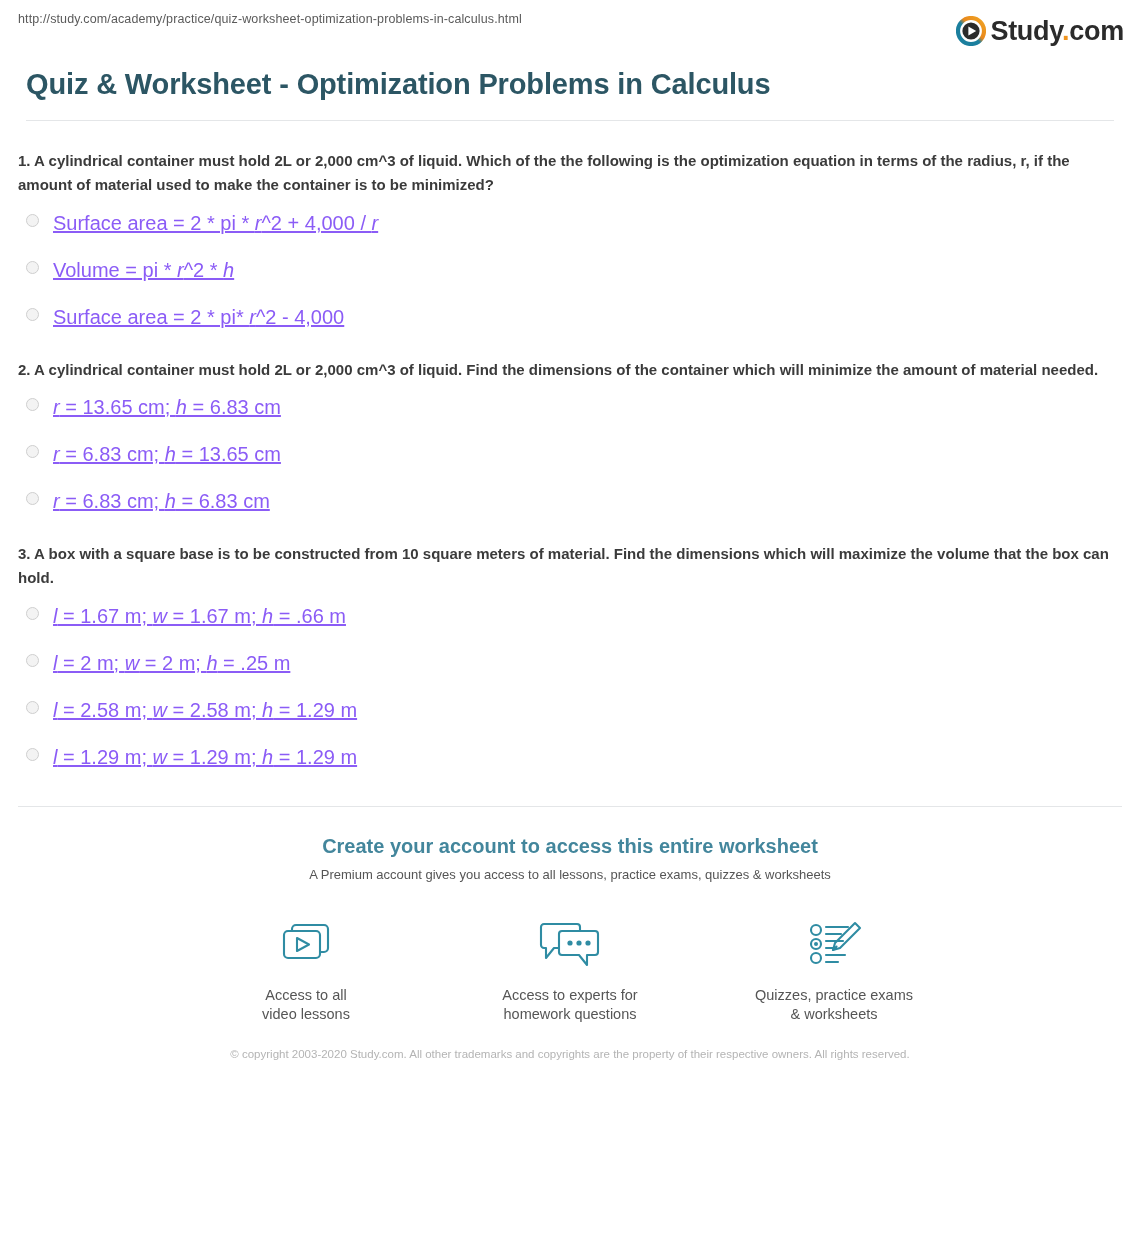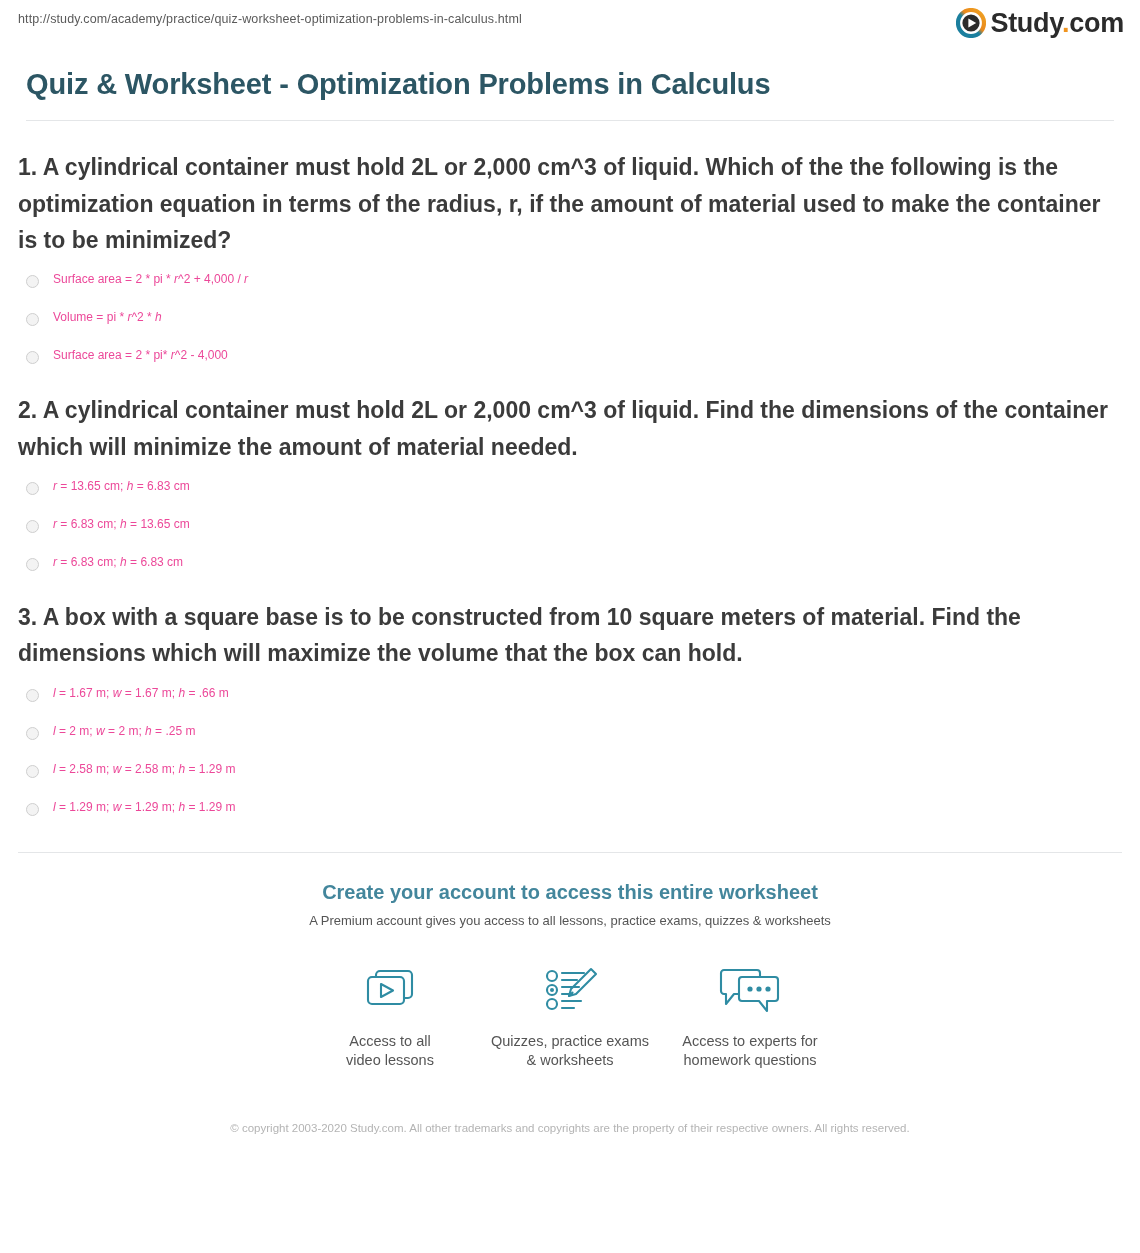--- a/index.html
+++ b/index.html
@@ -34,21 +34,21 @@
     left: 18px;
     top: 12px;
     font-size: 12.5px;
     color: #5a5a5a;
     letter-spacing: 0.01em;
     white-space: nowrap;
   }
   .brand {
     position: absolute;
     right: 16px;
-    top: 8px;
+    top: 16px;
     display: flex;
     align-items: center;
     gap: 4px;
   }
   .brand-mark {
     width: 30px;
     height: 30px;
     display: block;
   }
   .brand-text {
@@ -76,21 +76,21 @@
   .rule {
     height: 1px;
     background: #e4e6e8;
     margin: 18px 0 0 0;
   }
 
   
   .content { padding: 0 18px; }
   .question-block { margin-top: 28px; }
   .question-text {
-    font-size: 23px;
+    font-size: 15px;
     font-weight: bold;
     color: #3b3b3b;
     line-height: 1.58;
     margin: 0 0 4px 0;
   }
   .options { margin: 14px 0 0 0; padding: 0; list-style: none; }
   .option-row {
     display: flex;
     align-items: flex-start;
     margin: 0 0 22px 0;
@@ -101,23 +101,24 @@
     flex: 0 0 auto;
     width: 13px;
     height: 13px;
     margin: 3px 14px 0 0;
     border-radius: 50%;
     border: 1px solid #cfcfcf;
     background: #f3f3f3;
     box-sizing: border-box;
   }
   .option-label {
-    font-size: 12px;
-    color: #ec4899;
+    font-size: 20px;
+    color: #8b5cf6;
     line-height: 1.25;
+    text-decoration: underline;
   }
   .option-label i { font-style: italic; }
 
   
   .cta-rule {
     height: 1px;
     background: #e4e6e8;
     margin: 36px 18px 0 18px;
   }
   .cta {
@@ -133,20 +134,21 @@
   }
   .cta-sub {
     font-size: 13px;
     color: #555555;
     margin: 8px 0 12px 0;
   }
   .features {
     display: flex;
     justify-content: center;
     align-items: flex-start;
+    gap: 84px;
     margin-top: 34px;
   }
   .feature {
     width: 180px;
     text-align: center;
   }
   .feature-icon {
     height: 58px;
     display: flex;
     align-items: center;
@@ -159,21 +161,21 @@
     line-height: 1.35;
     white-space: pre-line;
   }
 
   
   .copyright {
     text-align: center;
     font-size: 11.5px;
     color: #b4b4b4;
     line-height: 1.6;
-    margin: 48px auto 0 auto;
+    margin: 20px auto 0 auto;
     max-width: 700px;
   }
 </style>
 </head>
 <body>
 
 <div class="page">
 
   <div class="topbar">
     <div class="page-url">http://study.com/academy/practice/quiz-worksheet-optimization-problems-in-calculus.html</div>
@@ -274,20 +276,34 @@
       <div class="feature">
         <div class="feature-icon">
           <svg width="62" height="52" viewBox="0 0 62 52" fill="none" stroke="#2f8ca3" stroke-width="2.1" aria-hidden="true">
             <rect x="17" y="6" width="36" height="27" rx="4"></rect>
             <rect x="9" y="12" width="36" height="27" rx="4" fill="#ffffff"></rect>
             <polygon points="22,19 34,25.5 22,32" fill="none" stroke="#2f8ca3" stroke-width="2.1" stroke-linejoin="round"></polygon>
           </svg>
         </div>
         <div class="feature-label">Access to all
 video lessons</div>
+      </div>
+
+      <div class="feature">
+        <div class="feature-icon">
+          <svg width="66" height="52" viewBox="0 0 66 52" fill="none" stroke="#2f8ca3" stroke-width="2.1" stroke-linejoin="round" aria-hidden="true">
+            <path d="M7 5 H40 A3 3 0 0 1 43 8 V26 A3 3 0 0 1 40 29 H17 L9 39 V29 H7 A3 3 0 0 1 4 26 V8 A3 3 0 0 1 7 5 Z" fill="#ffffff"></path>
+            <path d="M25 12 H58 A3 3 0 0 1 61 15 V33 A3 3 0 0 1 58 36 H50 V46 L42 36 H25 A3 3 0 0 1 22 33 V15 A3 3 0 0 1 25 12 Z" fill="#ffffff"></path>
+            <circle cx="33" cy="24" r="2.6" fill="#2f8ca3" stroke="none"></circle>
+            <circle cx="42" cy="24" r="2.6" fill="#2f8ca3" stroke="none"></circle>
+            <circle cx="51" cy="24" r="2.6" fill="#2f8ca3" stroke="none"></circle>
+          </svg>
+        </div>
+        <div class="feature-label">Access to experts for
+homework questions</div>
       </div>
 
       <div class="feature">
         <div class="feature-icon">
           <svg width="62" height="52" viewBox="0 0 62 52" fill="none" stroke="#2f8ca3" stroke-width="2.1" stroke-linecap="round" aria-hidden="true">
             <circle cx="13" cy="11" r="5"></circle>
             <circle cx="13" cy="25" r="5"></circle>
             <circle cx="13" cy="39" r="5"></circle>
             <circle cx="13" cy="25" r="2" fill="#2f8ca3" stroke="none"></circle>
             <line x1="23" y1="8" x2="45" y2="8"></line>
@@ -297,32 +313,18 @@
             <line x1="23" y1="36" x2="42" y2="36"></line>
             <line x1="23" y1="43" x2="35" y2="43"></line>
             <path d="M52 4 L57 9 L37 29 L30 31 L32 24 Z" stroke-linejoin="round"></path>
             <line x1="30" y1="31" x2="33.5" y2="27.5"></line>
           </svg>
         </div>
         <div class="feature-label">Quizzes, practice exams
 &amp; worksheets</div>
       </div>
 
-      <div class="feature">
-        <div class="feature-icon">
-          <svg width="66" height="52" viewBox="0 0 66 52" fill="none" stroke="#2f8ca3" stroke-width="2.1" stroke-linejoin="round" aria-hidden="true">
-            <path d="M7 5 H40 A3 3 0 0 1 43 8 V26 A3 3 0 0 1 40 29 H17 L9 39 V29 H7 A3 3 0 0 1 4 26 V8 A3 3 0 0 1 7 5 Z" fill="#ffffff"></path>
-            <path d="M25 12 H58 A3 3 0 0 1 61 15 V33 A3 3 0 0 1 58 36 H50 V46 L42 36 H25 A3 3 0 0 1 22 33 V15 A3 3 0 0 1 25 12 Z" fill="#ffffff"></path>
-            <circle cx="33" cy="24" r="2.6" fill="#2f8ca3" stroke="none"></circle>
-            <circle cx="42" cy="24" r="2.6" fill="#2f8ca3" stroke="none"></circle>
-            <circle cx="51" cy="24" r="2.6" fill="#2f8ca3" stroke="none"></circle>
-          </svg>
-        </div>
-        <div class="feature-label">Access to experts for
-homework questions</div>
-      </div>
-
     </div>
   </div>
 
   <div class="copyright">© copyright 2003-2020 Study.com. All other trademarks and copyrights are the property of their respective owners. All rights reserved.</div>
 
 </div>
 
 </body></html>

